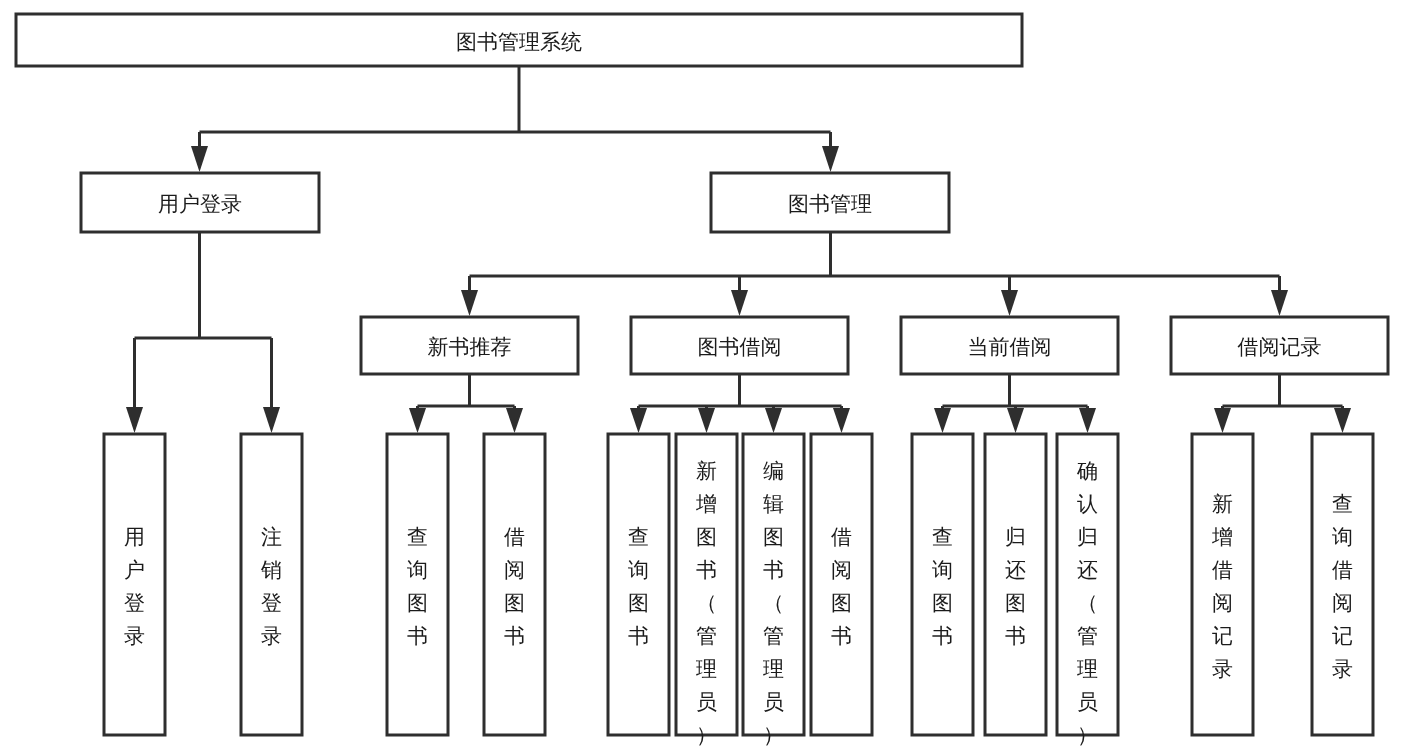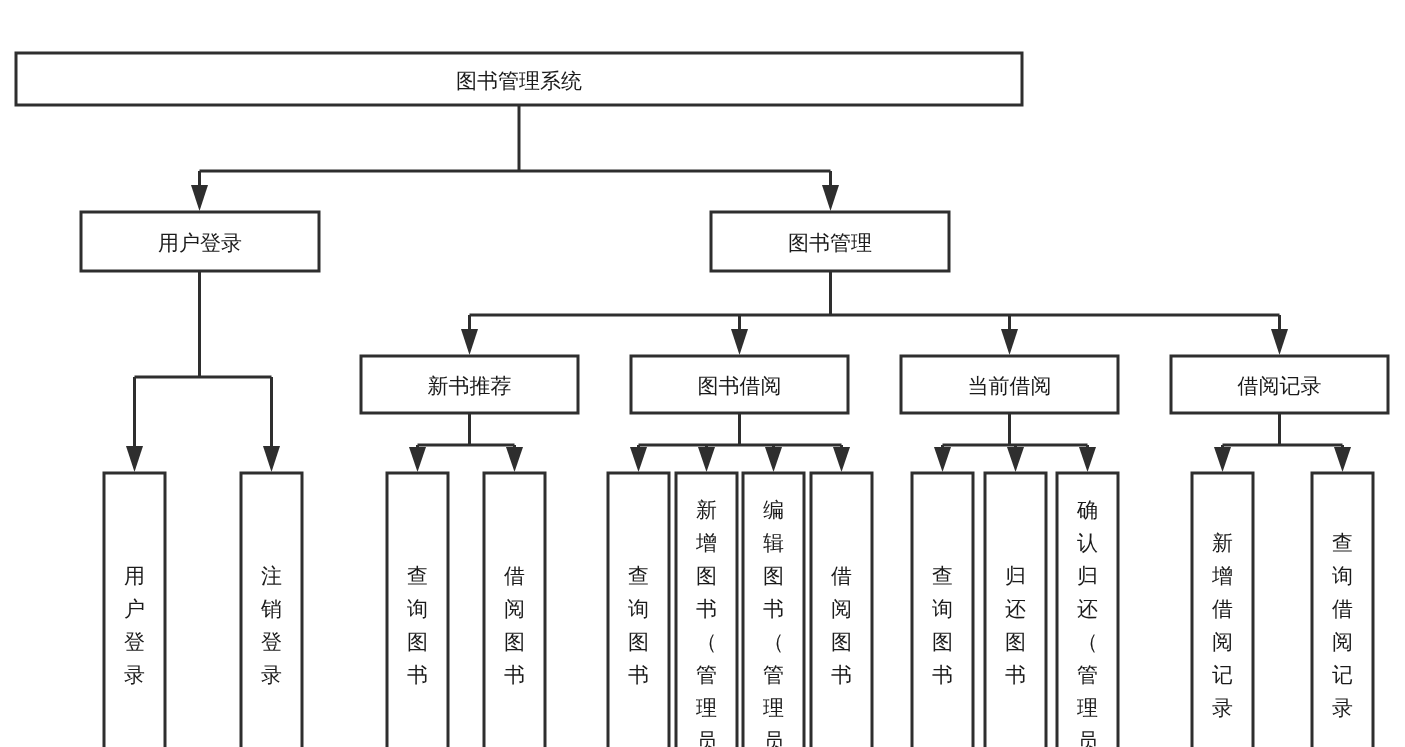--- a/index.html
+++ b/index.html
@@ -10,21 +10,20 @@
   body {
     width: 1405px;
     height: 747px;
     font-family: "Liberation Sans", "DejaVu Sans", sans-serif;
     overflow: hidden;
   }
   #diagram-root {
     position: relative;
     width: 1405px;
     height: 527px;
-    margin-top: 39px;
   }
   svg.diagram {
     position: absolute;
     top: 0;
     left: 0;
     width: 1405px;
     height: 747px;
   }
   .node-box {
     fill: #ffffff;

